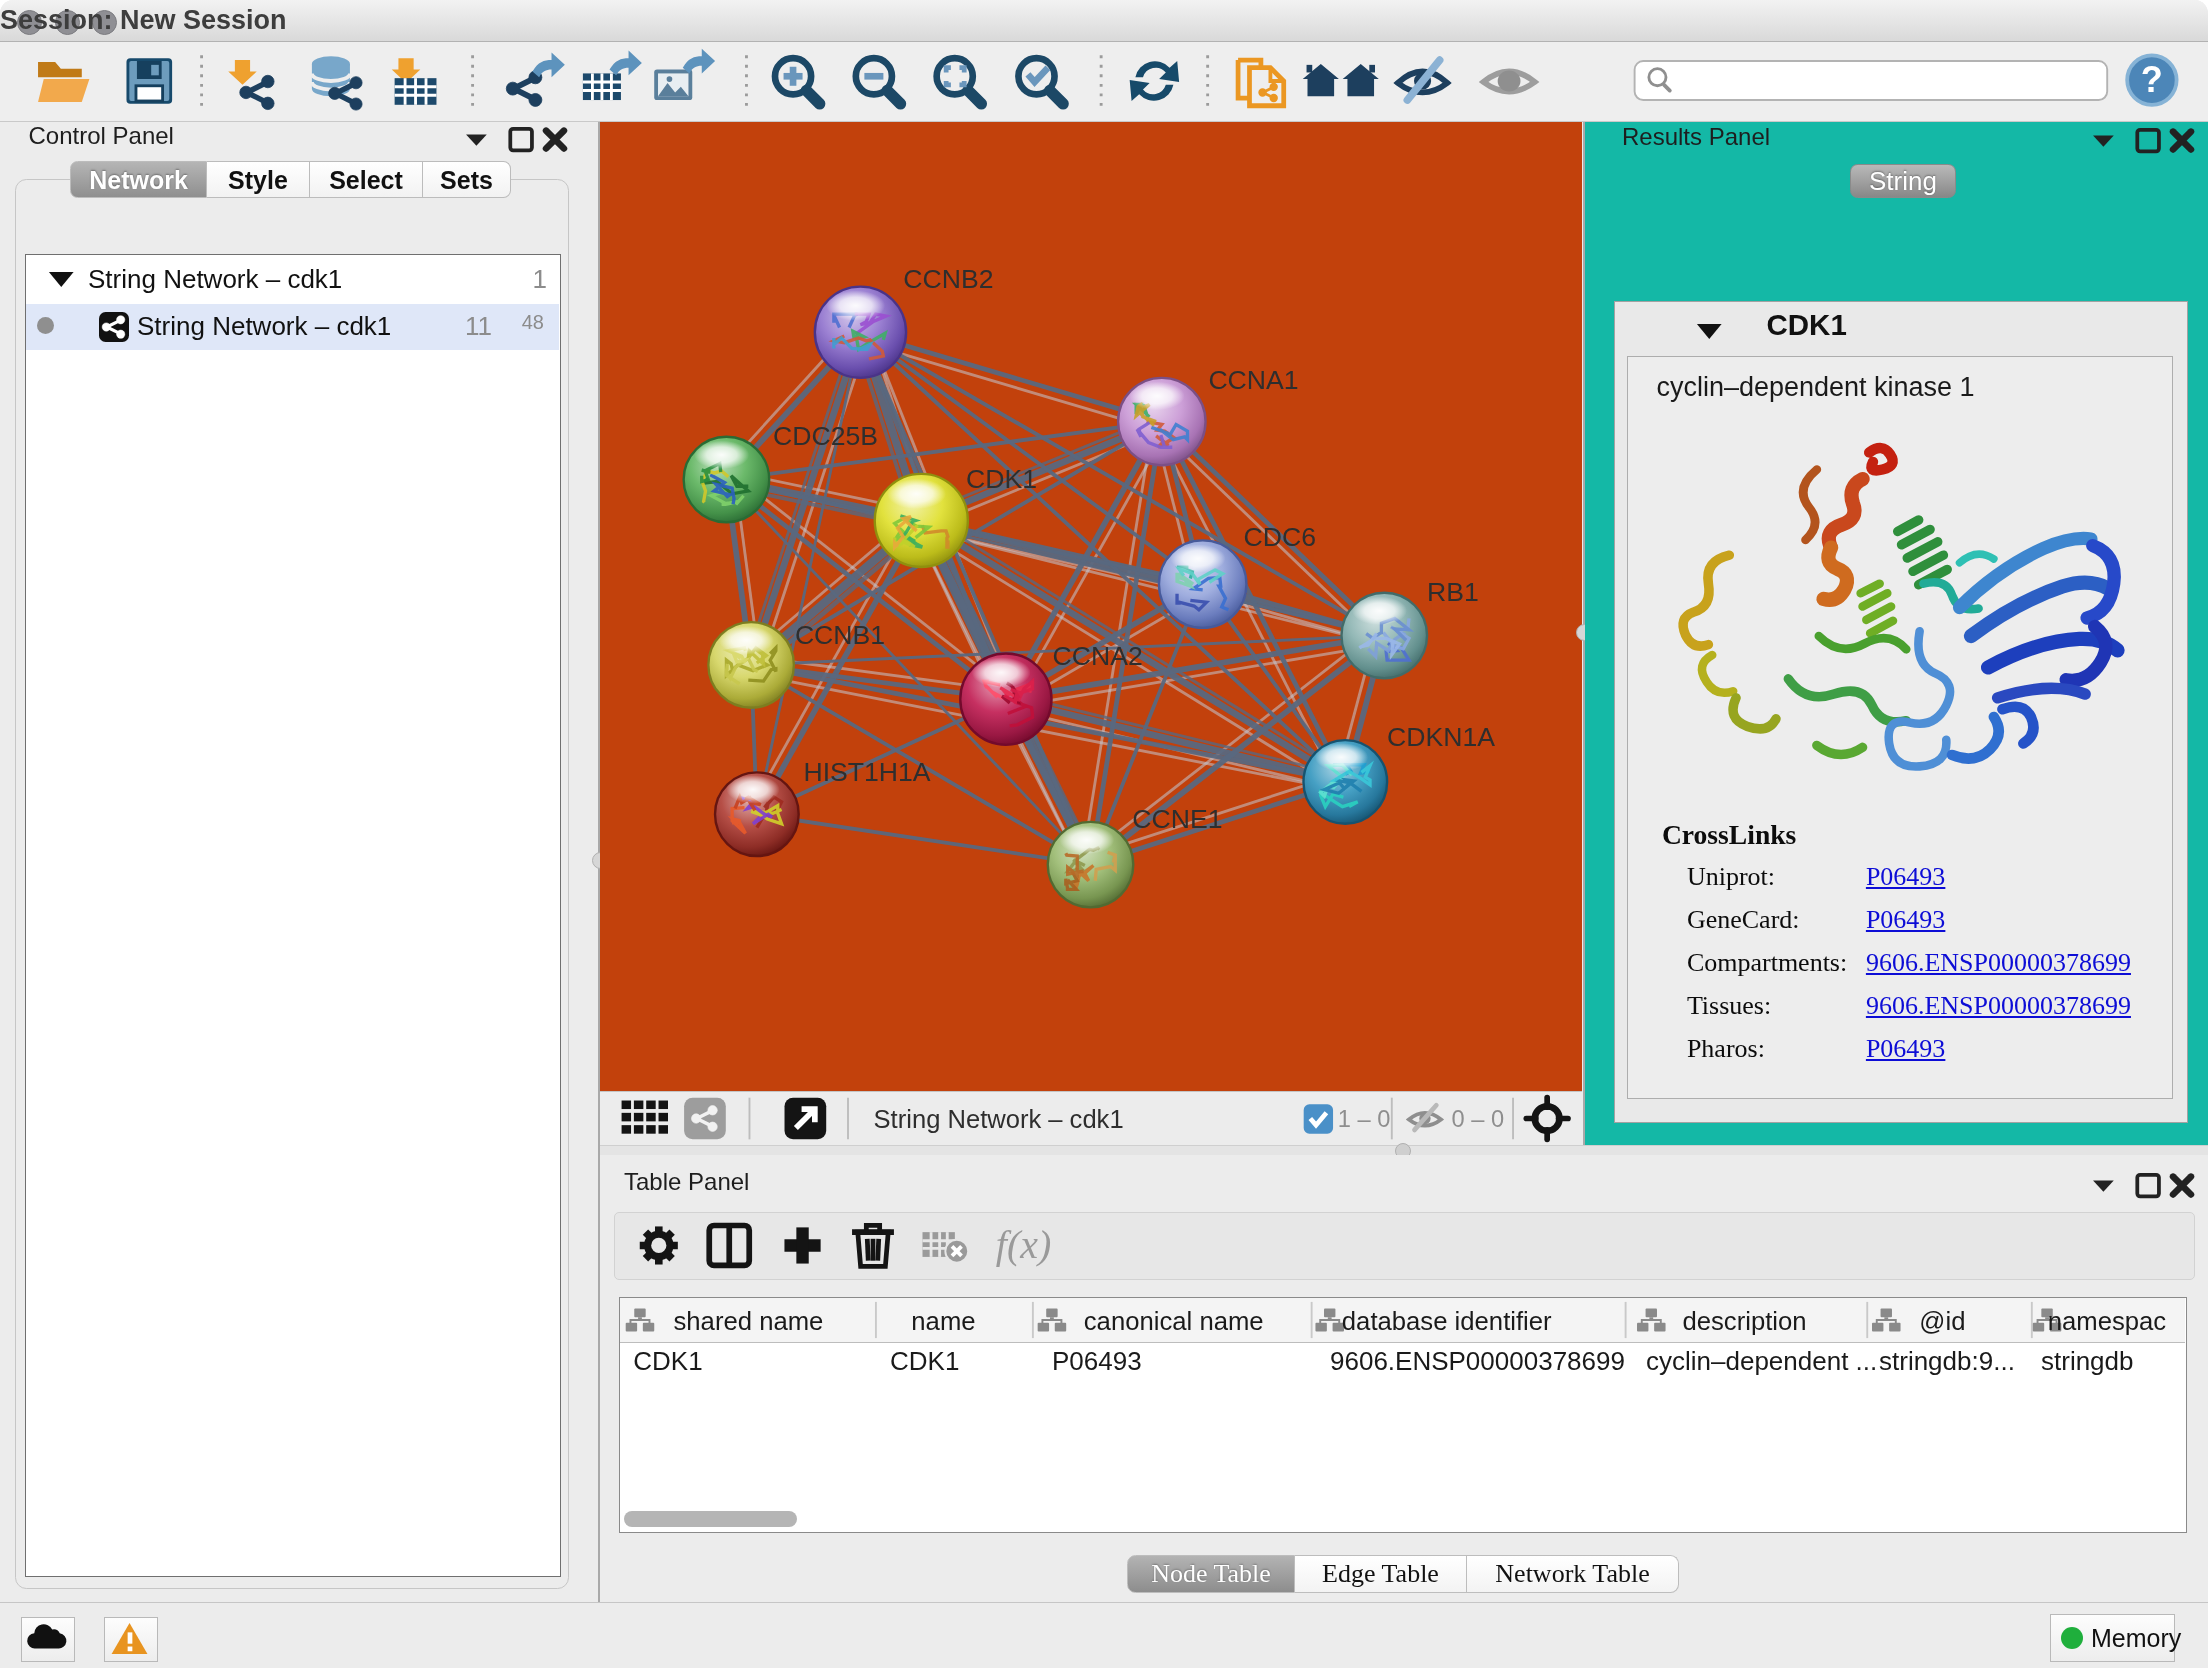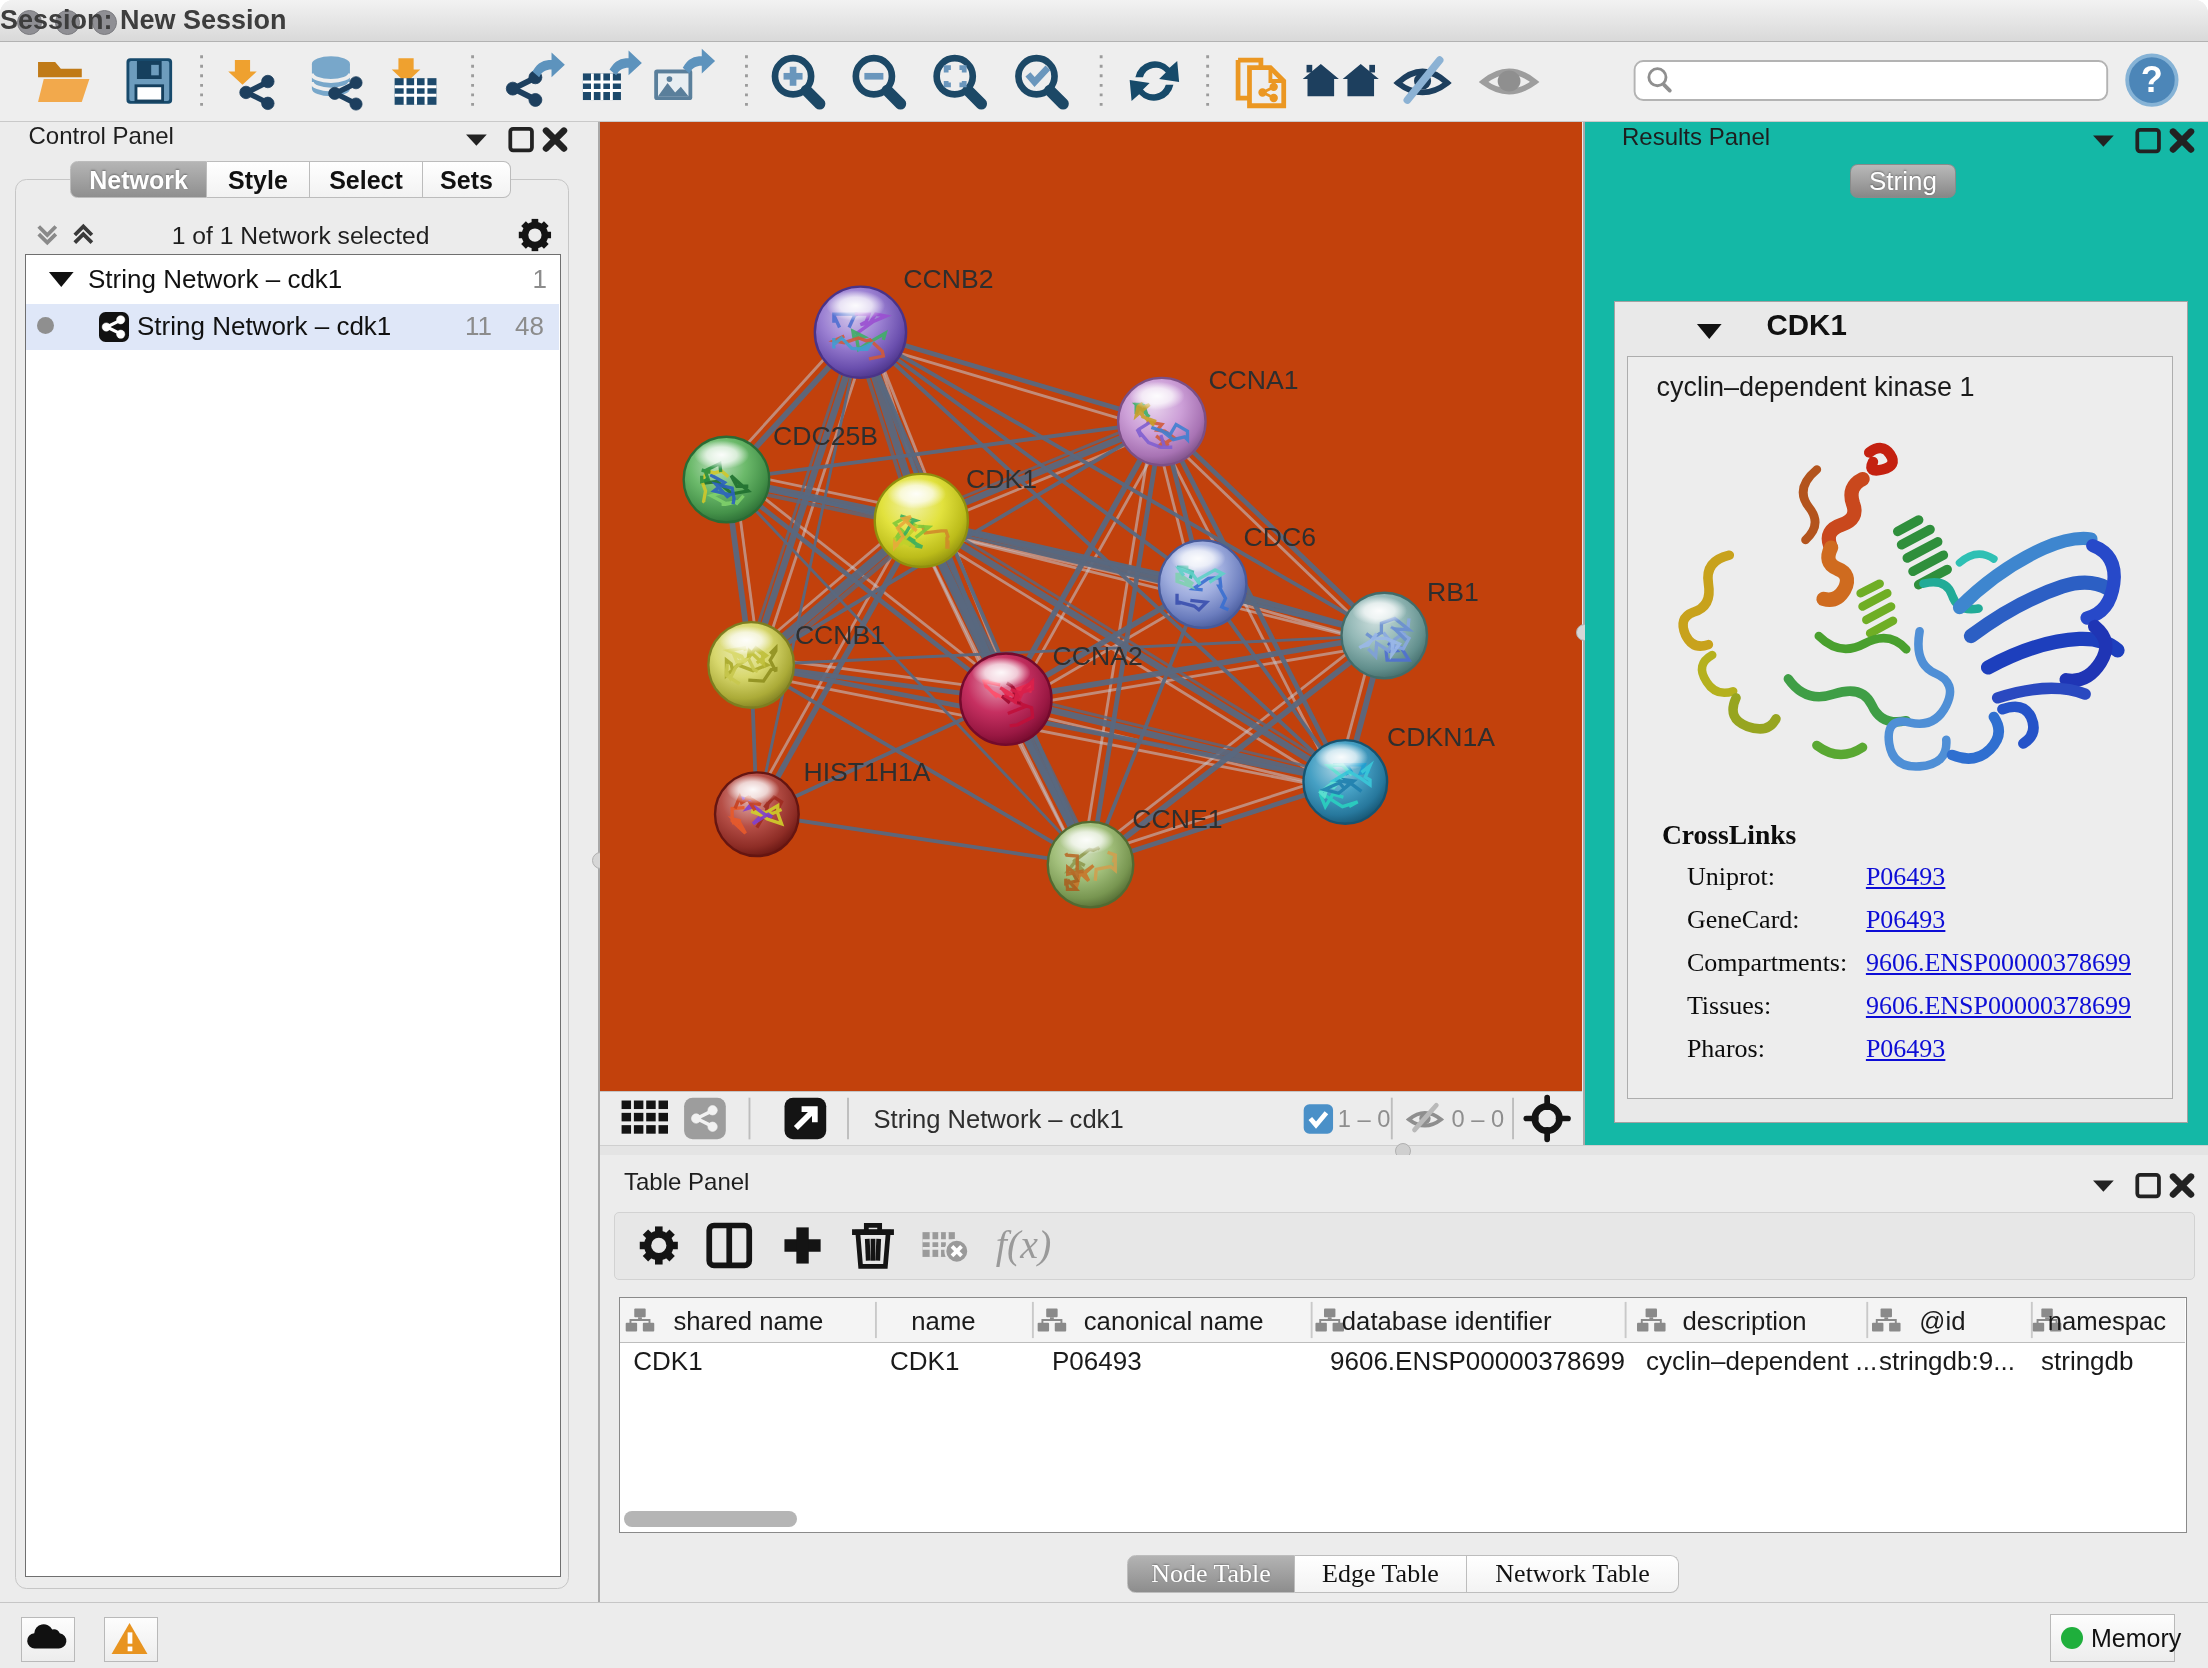--- a/index.html
+++ b/index.html
@@ -205,43 +205,20 @@
     </g>
   </svg>
 
   <div class="abs" style="left:15px;top:57px;width:554px;height:1410px;border:1.9px solid #c6c6c6;border-radius:11.4px;box-sizing:border-box;"></div>
 
   <div class="tab tabsel" style="left:70px;top:39px;width:137px;border-radius:7.6px 0 0 7.6px;">Network</div>
   <div class="tab" style="left:207px;top:39px;width:103px;border-left:none;">Style</div>
   <div class="tab" style="left:310px;top:39px;width:113px;border-left:none;">Select</div>
   <div class="tab" style="left:423px;top:39px;width:88px;border-left:none;border-radius:0 7.6px 7.6px 0;">Sets</div>
 
-  <div class="abs" style="left:25px;top:95px;width:536px;height:37px;">
-    <svg width="536" height="37" viewBox="0 0 564 39">
-      <g stroke="#8a8a8a" stroke-width="4" fill="none">
-        <path d="M 14 10 L 23 19 L 32 10"></path>
-            <path d="M 14 18 L 23 27 L 32 18"></path>
-      </g>
-      <g stroke="#3a3a3a" stroke-width="4" fill="none">
-        <path d="M 52 19 L 61 10 L 70 19"></path>
-            <path d="M 52 27 L 61 18 L 70 27"></path>
-      </g>
-      <text x="290" y="28" font-size="26" fill="#1e1e1e" text-anchor="middle" font-family="Liberation Sans">1 of 1 Network selected</text>
-      <g transform="translate(563,19)" fill="#141414">
-        <circle cx="-26" cy="0" r="10" fill="none" stroke="#141414" stroke-width="8"></circle>
-        <g stroke="#141414" stroke-width="7">
-          <line x1="-26" y1="-17" x2="-26" y2="17"></line>
-          <line x1="-43" y1="0" x2="-9" y2="0"></line>
-          <line x1="-38" y1="-12" x2="-14" y2="12"></line>
-          <line x1="-38" y1="12" x2="-14" y2="-12"></line>
-        </g>
-        <circle cx="-26" cy="0" r="7" fill="#ececec"></circle>
-      </g>
-    </svg>
-  </div>
 
   <div class="abs" style="left:25px;top:132px;width:536px;height:1323px;background:#ffffff;border:1.9px solid #6f6f6f;box-sizing:border-box;">
     <div class="abs" style="left:0;top:0;width:533px;height:49px;background:#fff;">
       <svg class="abs" width="28.5" height="23" viewBox="0 0 30 24" style="left:21px;top:13.3px;">
             <path d="M 2 4 L 28 4 L 15 20 Z" fill="#111"></path>
           </svg>
       <div class="abs" style="left:62px;top:8.6px;font-size:26px;color:#111;">String Network – cdk1</div>
       <div class="abs" style="left:426px;top:8.6px;width:95px;text-align:right;font-size:26px;color:#8c8c8c;">1</div>
     </div>
     <div class="abs" style="left:0;top:49px;width:533px;height:46px;background:#dfe7f8;">
@@ -251,21 +228,21 @@
         <g stroke="#fff" fill="#fff" transform="translate(16,16) scale(0.55)">
           <line x1="-14" y1="0" x2="12" y2="-13" stroke-width="6"></line>
           <line x1="-14" y1="0" x2="12" y2="13" stroke-width="6"></line>
           <circle cx="-15" cy="0" r="8"></circle>
               <circle cx="13" cy="-14" r="8"></circle>
               <circle cx="13" cy="14" r="8"></circle>
         </g>
       </svg>
       <div class="abs" style="left:111px;top:6.7px;font-size:26px;color:#111;">String Network – cdk1</div>
       <div class="abs" style="left:409px;top:6.7px;width:57px;text-align:right;font-size:26px;color:#8c8c8c;">11</div>
-      <div class="abs" style="left:466px;top:6.7px;width:52px;text-align:right;font-size:26px;color:#8c8c8c;">48</div>
+      <div class="abs" style="left:466px;top:6.7px;width:52px;text-align:right;font-size:20px;color:#8c8c8c;">48</div>
     </div>
   </div>
 </div>
 
 <div class="abs" style="left:598px;top:122px;width:1.9px;height:1480px;background:#a9a9a9;"></div>
 <div class="abs" style="left:592px;top:852px;width:15px;height:15px;border-radius:50%;background:#d6d6d6;border:1px solid #b0b0b0;"></div>
 
 <div class="abs" id="netview" style="left:600px;top:122px;width:982px;height:969px;background:#c2410c;">
 <svg width="982" height="969" viewBox="0 0 1033 1019" style="position:absolute;left:0;top:0">
 <defs>

